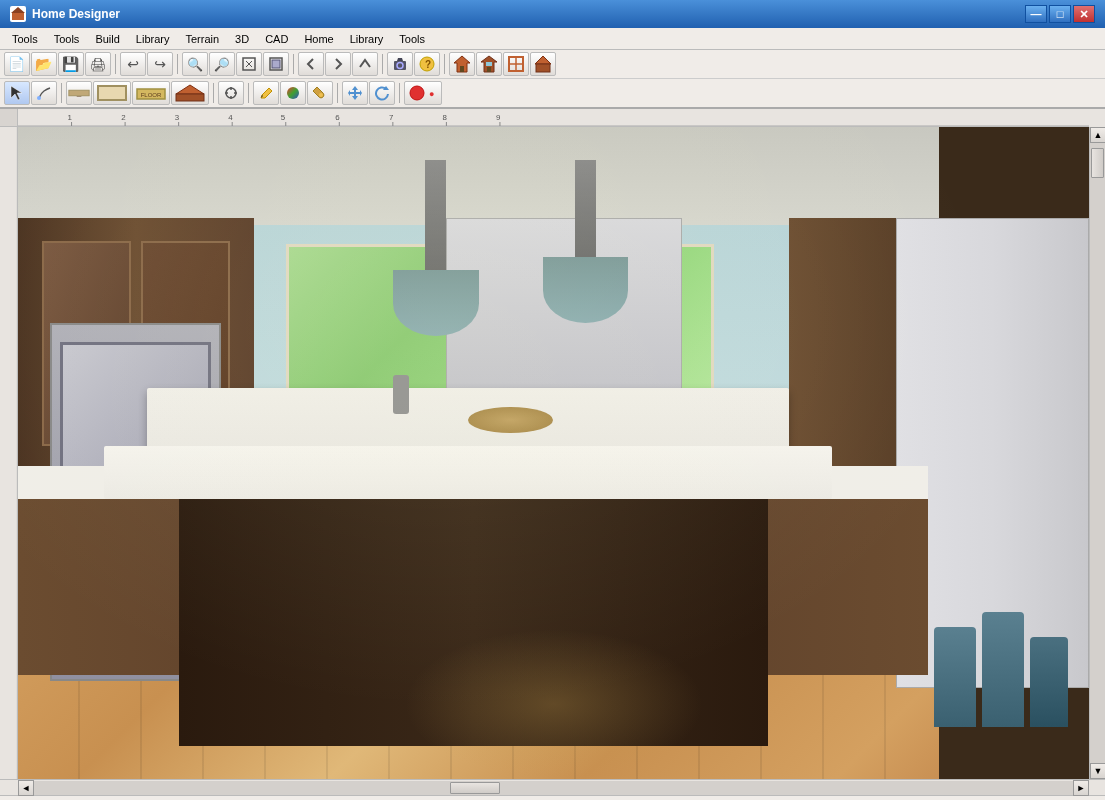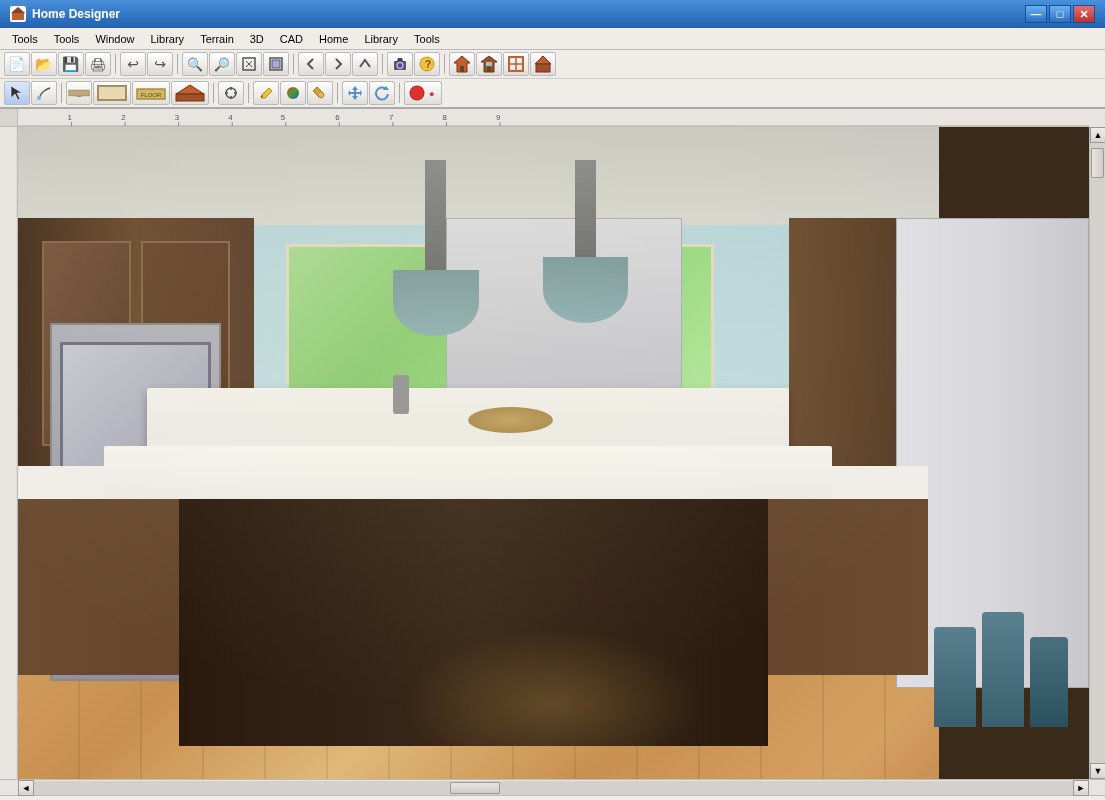--- a/index.html
+++ b/index.html
@@ -412,21 +412,21 @@
   <div class="title-controls">
     <div class="title-btn">—</div>
     <div class="title-btn">□</div>
     <div class="title-btn close">✕</div>
   </div>
 </div>
 
 <div class="menu-bar">
   <div class="menu-item">Tools</div>
   <div class="menu-item">Tools</div>
-  <div class="menu-item">Window</div>
+  <div class="menu-item">Build</div>
   <div class="menu-item">Library</div>
   <div class="menu-item">Terrain</div>
   <div class="menu-item">3D</div>
   <div class="menu-item">CAD</div>
   <div class="menu-item">Home</div>
   <div class="menu-item">Library</div>
   <div class="menu-item">Tools</div>
 </div>
 
 <div class="toolbar-row">

